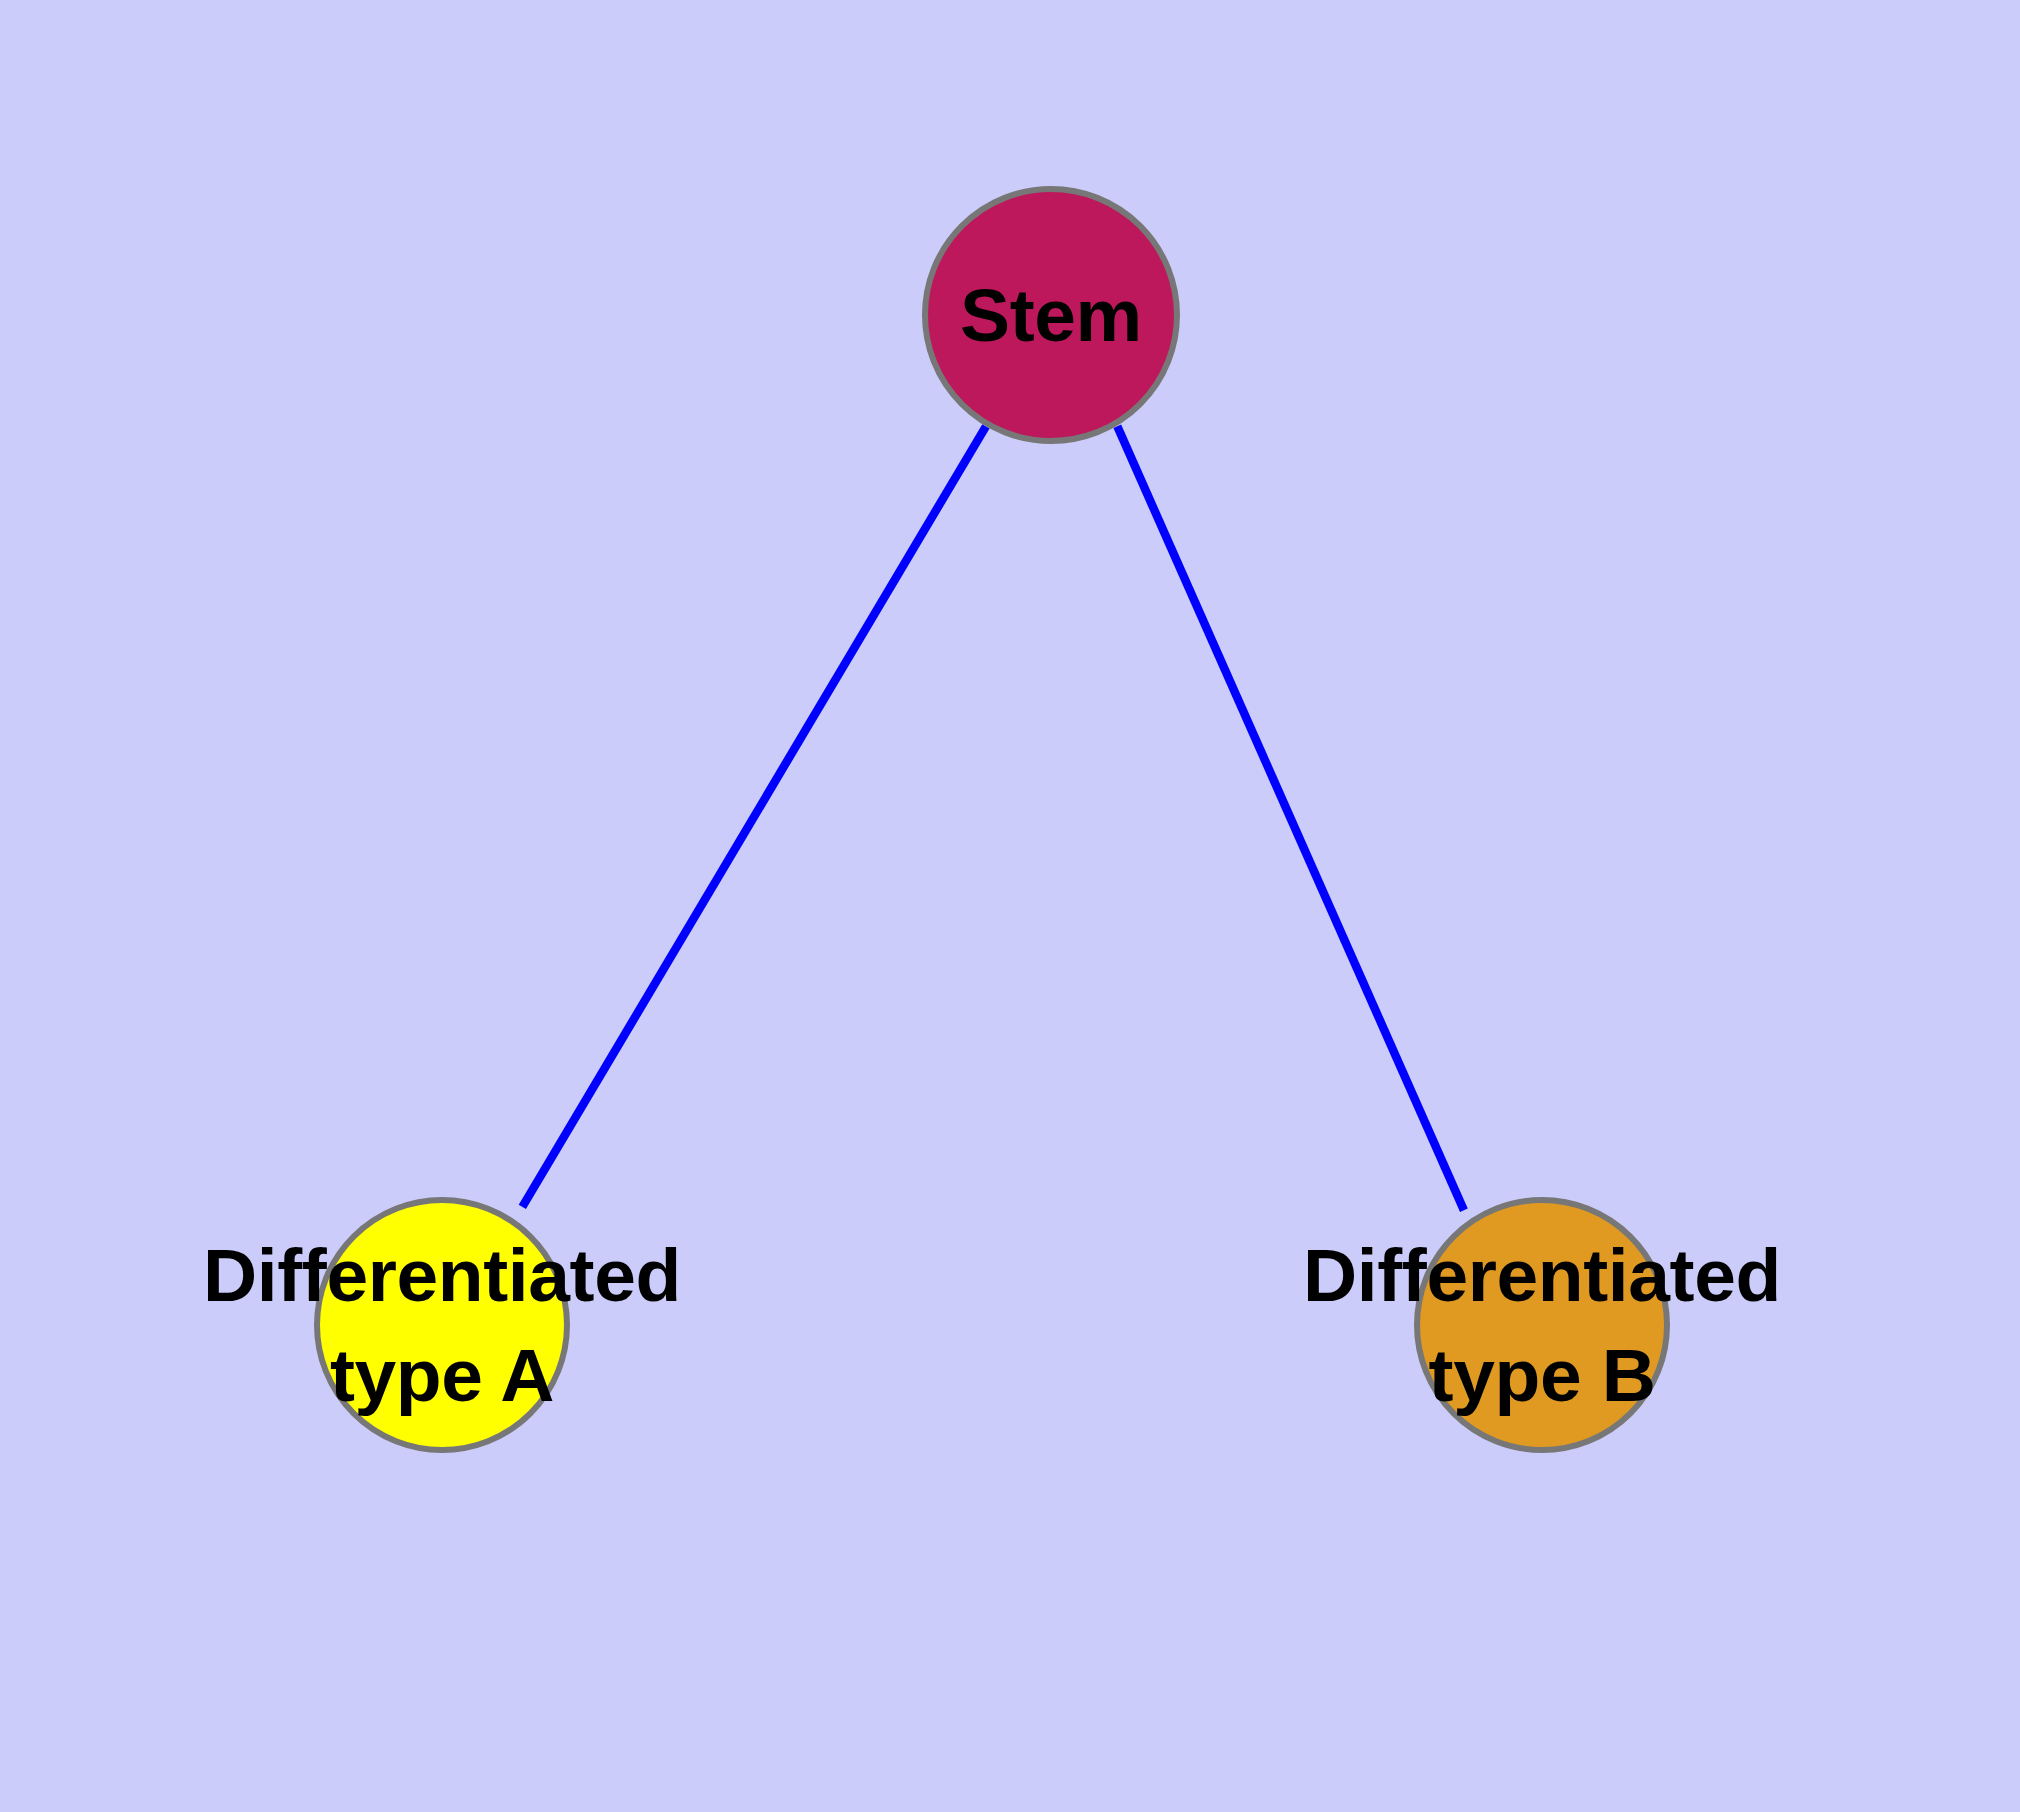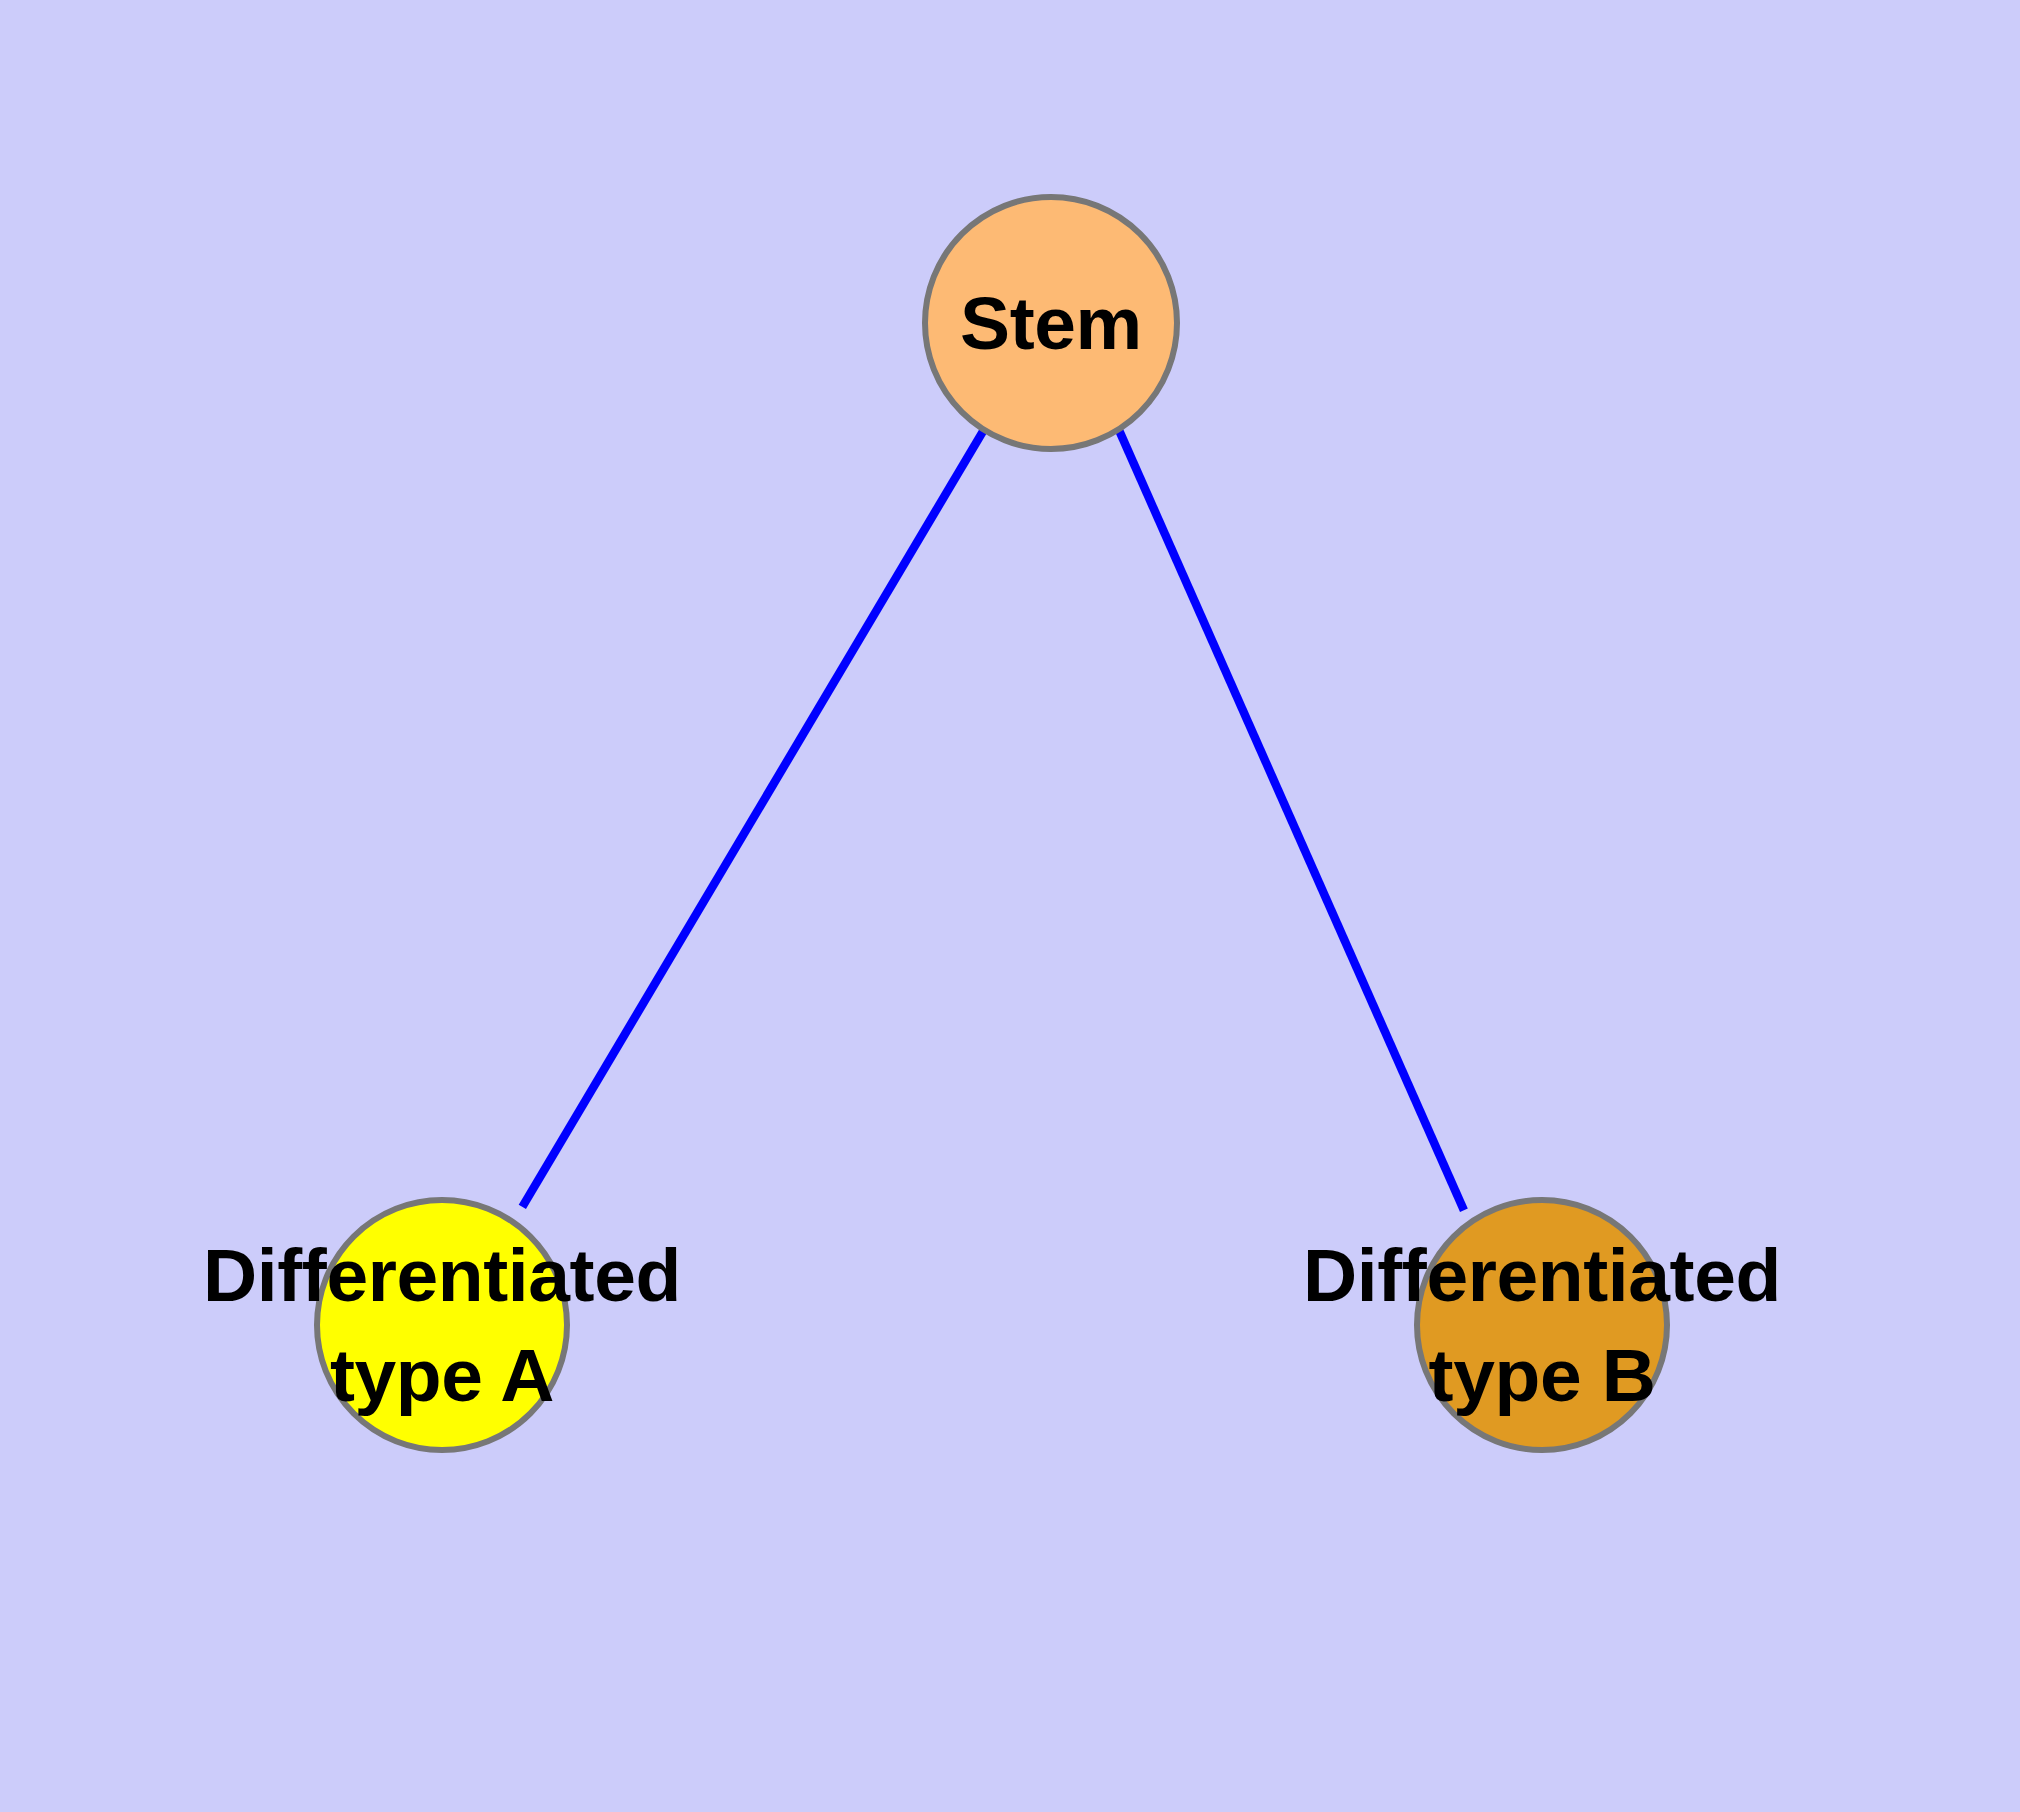--- a/index.html
+++ b/index.html
@@ -50,21 +50,21 @@
 </head>
 <body>
 
 <div id="graph-canvas" style="width: 2021px; height: 1812px; background: rgb(204, 204, 250);">
 
   <svg id="edge-layer" viewBox="0 0 2384 2138" xmlns="http://www.w3.org/2000/svg">
     <line x1="1163" y1="503" x2="616" y2="1424" stroke="#0000ff" stroke-width="10" stroke-linecap="butt"></line>
     <line x1="1318" y1="503" x2="1727" y2="1428" stroke="#0000ff" stroke-width="10" stroke-linecap="butt"></line>
   </svg>
 
-  <div class="node" style="left: 922px; top: 194px; width: 258px; height: 258px; background: #fdba74; border: 6.8px solid rgb(119, 119, 119);">
+  <div class="node" style="left: 922px; top: 186px; width: 258px; height: 258px; background: #be185d; border: 6.8px solid rgb(119, 119, 119);">
     <span class="node-label" style="color: rgb(0, 0, 0);">Stem</span>
   </div>
 
   <div class="node" style="left: 314px; top: 1197px; width: 256px; height: 256px; background: rgb(255, 255, 0); border: 6.8px solid rgb(119, 119, 119);">
     <span class="node-label" style="color: rgb(0, 0, 0);">Differentiated
 type A</span>
   </div>
 
   <div class="node" style="left: 1414px; top: 1197px; width: 256px; height: 256px; background: rgb(224, 154, 34); border: 6.8px solid rgb(119, 119, 119);">
     <span class="node-label" style="color: rgb(0, 0, 0);">Differentiated

